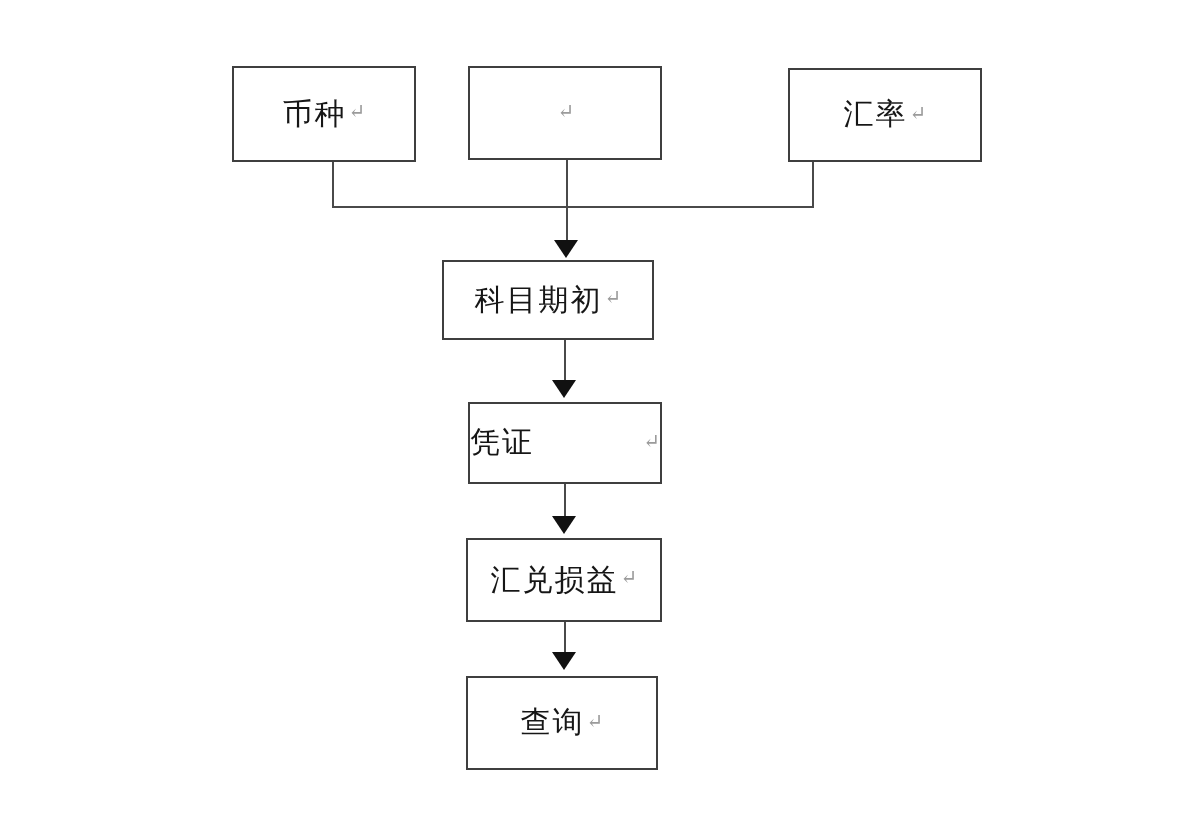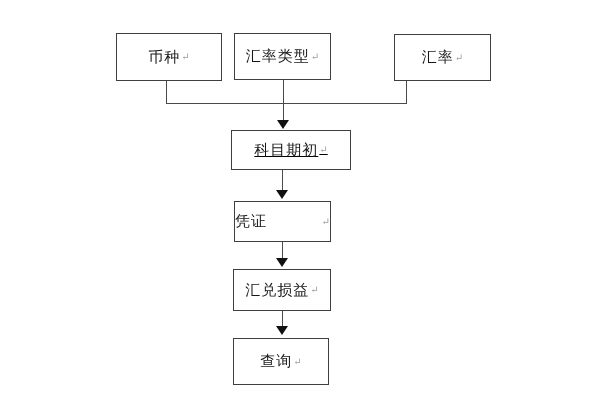--- a/index.html
+++ b/index.html
@@ -53,42 +53,41 @@
     border-left: 6px solid transparent;
     border-right: 6px solid transparent;
     border-top: 9px solid #111111;
   }
 </style>
 </head>
 <body>
 
 <div class="canvas">
 
-  <div class="node" style="left:116px; top:33px; width:106px; height:48px;">
+  <div class="node" style="left:116px; top:33px; width:92px; height:48px;">
     <span class="label">币种</span>
       <span class="pmark">↵</span>
   </div>
 
   <div class="node" style="left:234px; top:33px; width:97px; height:47px;">
-    <span class="label">汇率类型</span>
       <span class="pmark">↵</span>
   </div>
 
   <div class="node" style="left:357px; top:34px; width:97px; height:47px;margin-left:37px;">
     <span class="label">汇率</span>
       <span class="pmark">↵</span>
   </div>
 
   <div class="vline" style="left:166px; top:81px; height:23px;"></div>
   <div class="vline" style="left:406px; top:81px; height:23px;"></div>
   <div class="hline" style="left:166px; top:103px; width:241px;"></div>
   <div class="vline" style="left:283px; top:80px; height:41px;"></div>
   <div class="arrow-down" style="left:277px; top:120px;"></div>
 
-  <div class="node" style="left:231px; top:130px; width:120px; height:40px;text-decoration:underline;">
+  <div class="node" style="left:221px; top:130px; width:106px; height:40px;">
     <span class="label">科目期初</span>
       <span class="pmark">↵</span>
   </div>
 
   <div class="vline" style="left:282px; top:170px; height:21px;"></div>
   <div class="arrow-down" style="left:276px; top:190px;"></div>
 
   <div class="node" style="left:234px; top:201px; width:97px; height:41px;justify-content:space-between;">
     <span class="label">凭证</span>
       <span class="pmark">↵</span>

